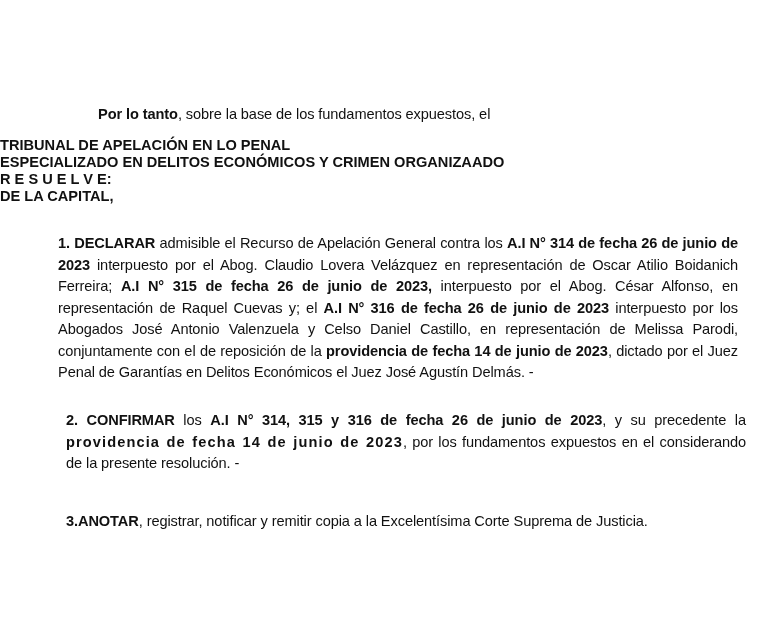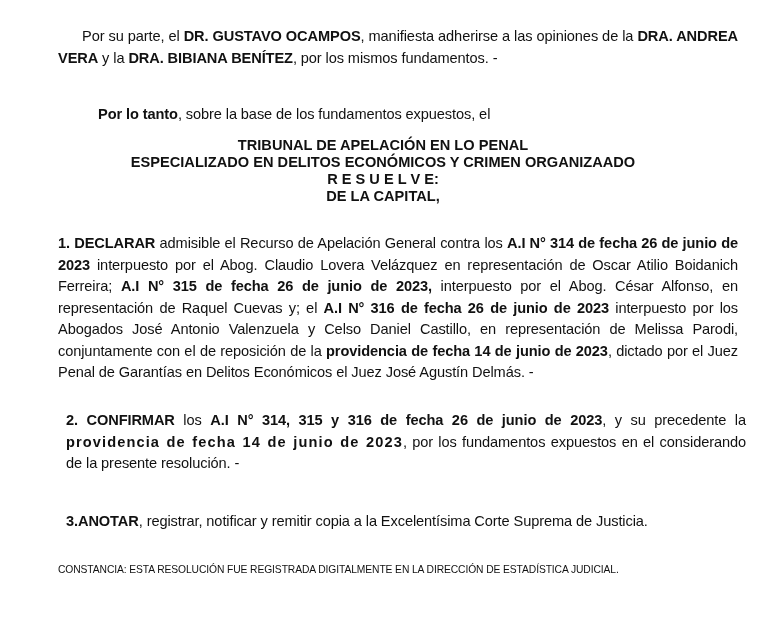--- a/index.html
+++ b/index.html
@@ -2,40 +2,38 @@
 <html><head>
 <meta charset="utf-8">
 <style>
   html, body { margin:0; padding:0; background:#ffffff; }
   body { width:770px; height:633px; overflow:hidden; position:relative; color:#111; font-family:"Liberation Sans", sans-serif; }
   .page { position:absolute; left:0; top:0; width:770px; height:633px; }
   .para { position:absolute; left:58px; width:680px; font-size:14.6px; line-height:21.5px; text-align:justify; letter-spacing:-0.1px; }
   .indent { text-indent:24px; }
   .indent2 { text-indent:28px; }
   b { font-weight:bold; }
-  .heading { position:absolute; left:0; width:766px; text-align:center; font-weight:bold; font-size:14.6px; line-height:17px; }
+  .heading { position:absolute; left:0; width:766px; font-weight:bold; font-size:14.6px; line-height:17px; }
   .constancia { position:absolute; left:58px; top:564px; font-size:10.3px; letter-spacing:-0.1px; white-space:nowrap; }
   .sp { letter-spacing:1.1px; }
 </style>
 </head>
 <body>
 
 <div class="page">
 
-  <p class="para indent" style="top:26px;margin:0;"><span>Por su parte, el </span><b>DR. GUSTAVO OCAMPOS</b><span>, manifiesta adherirse a las opiniones de la </span><b>DRA. ANDREA VERA</b><span> y la </span><b>DRA. BIBIANA BENÍTEZ</b><span>, por los mismos fundamentos. -</span></p>
 
   <p class="para indent2" style="top:92px;margin:12px;"><b>Por lo tanto</b><span>, sobre la base de los fundamentos expuestos, el</span></p>
 
   <div class="heading" style="top:137px;">
     <div>TRIBUNAL DE APELACIÓN EN LO PENAL</div>
     <div>ESPECIALIZADO EN DELITOS ECONÓMICOS Y CRIMEN ORGANIZAADO</div>
     <div>R E S U E L V E:</div>
     <div>DE LA CAPITAL,</div>
   </div>
 
   <p class="para" style="top:233px;margin:0;"><b>1. DECLARAR</b><span> admisible el Recurso de Apelación General contra los </span><b>A.I N° 314 de fecha 26 de junio de 2023</b><span> interpuesto por el Abog. Claudio Lovera Velázquez en representación de Oscar Atilio Boidanich Ferreira; </span><b>A.I N° 315 de fecha 26 de junio de 2023,</b><span> interpuesto por el Abog. César Alfonso, en representación de Raquel Cuevas y; el </span><b>A.I N° 316 de fecha 26 de junio de 2023</b><span> interpuesto por los Abogados José Antonio Valenzuela y Celso Daniel Castillo, en representación de Melissa Parodi, conjuntamente con el de reposición de la </span><b>providencia de fecha 14 de junio de 2023</b><span>, dictado por el Juez Penal de Garantías en Delitos Económicos el Juez José Agustín Delmás. -</span></p>
 
   <p class="para" style="top:402px;margin:8px;"><b>2. CONFIRMAR</b><span> los </span><b>A.I N° 314, 315 y 316 de fecha 26 de junio de 2023</b><span>, y su precedente la </span><b class="sp">providencia de fecha 14 de junio de 2023</b><span>, por los fundamentos expuestos en el considerando de la presente resolución. -</span></p>
 
   <p class="para" style="top:503px;margin:8px;"><b>3.ANOTAR</b><span>, registrar, notificar y remitir copia a la Excelentísima Corte Suprema de Justicia.</span></p>
 
-  <div class="constancia">CONSTANCIA: ESTA RESOLUCIÓN FUE REGISTRADA DIGITALMENTE EN LA DIRECCIÓN DE ESTADÍSTICA JUDICIAL.</div>
 </div>
 
 </body></html>

